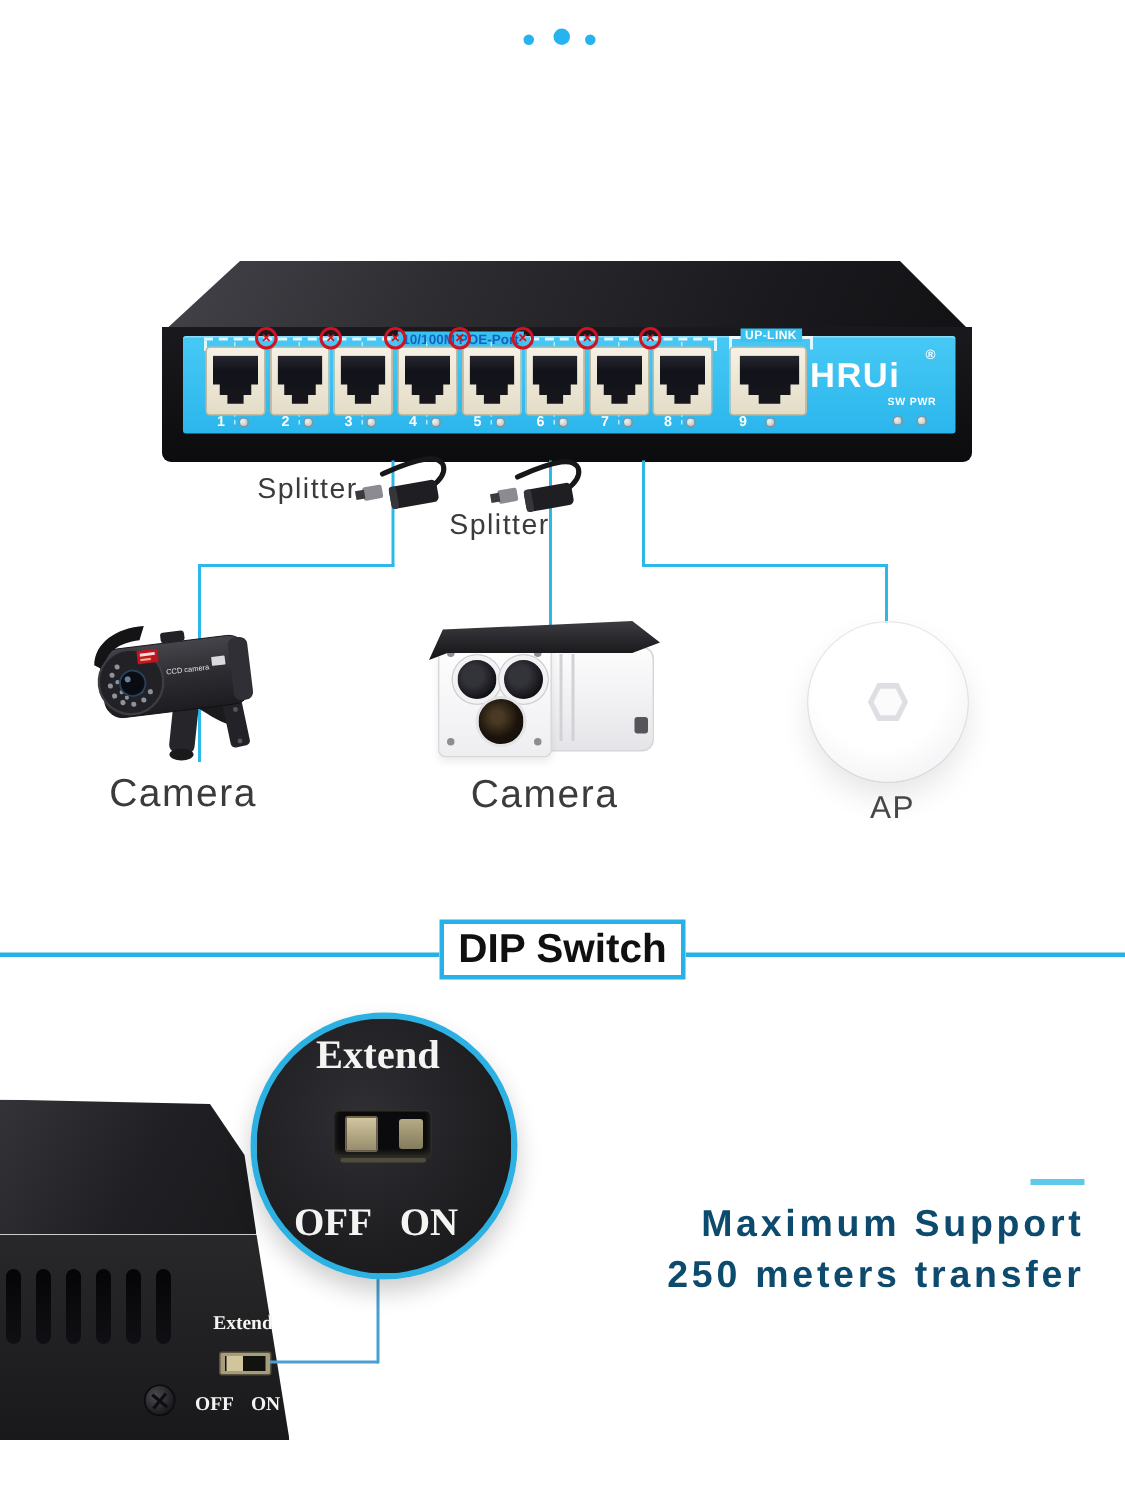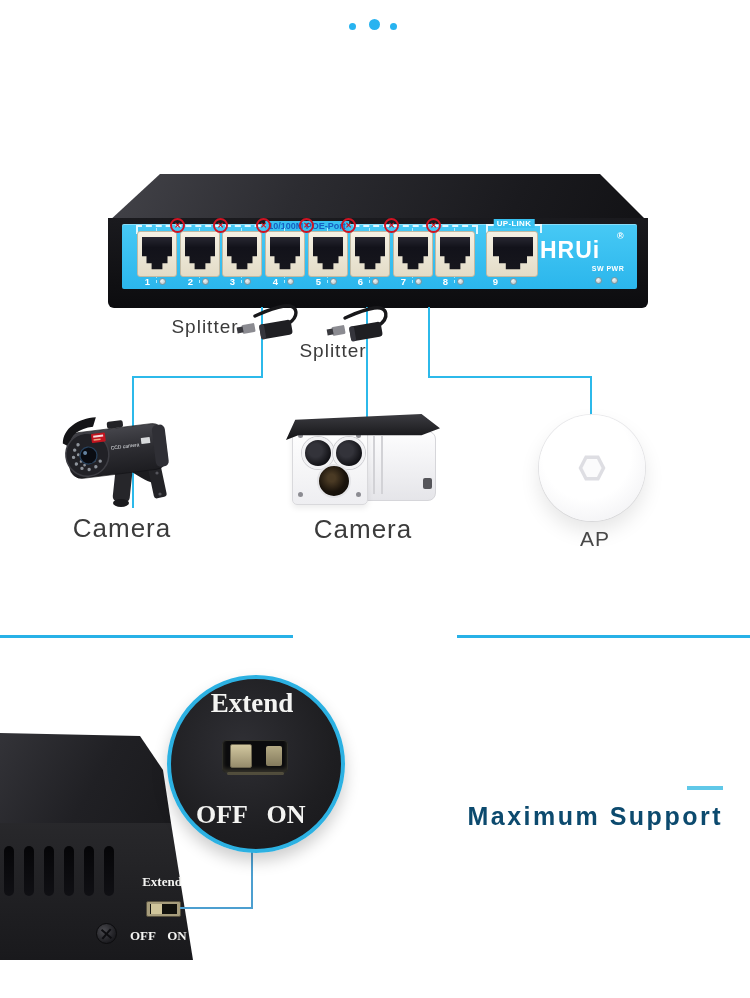--- a/index.html
+++ b/index.html
@@ -335,20 +335,21 @@
   <div class="layer">
     <div class="ap">
       <span class="hexring"></span>
     </div>
     <div class="devlabel" style="left:555px;top:527px;width:80px;font-size:21px;color:#474747;">AP</div>
   </div>
 
   <div class="layer">
     <span class="dipline" style="left:0;width:293px;"></span>
     <span class="dipline" style="left:457px;width:293px;"></span>
+    <div class="dipbox">DIP Switch</div>
   </div>
 
   <div class="layer">
     <div class="dev-top"></div>
     <div class="dev-front"></div>
     <span class="vent" style="left:4px;"></span>
     <span class="vent" style="left:24px;"></span>
     <span class="vent" style="left:44px;"></span>
     <span class="vent" style="left:64px;"></span>
     <span class="vent" style="left:84px;"></span>
@@ -371,15 +372,16 @@
     <span class="mag-knob"></span>
     <span class="mag-end"></span>
     <span class="mag-lip"></span>
     <div class="serif-w abs" style="left:193px;top:800px;width:58px;text-align:center;font-size:26px;">OFF</div>
     <div class="serif-w abs" style="left:258px;top:800px;width:56px;text-align:center;font-size:26px;">ON</div>
   </div>
 
   <div class="layer">
     <span class="maxdash"></span>
     <div class="maxline" style="top:802px;">Maximum Support</div>
+    <div class="maxline" style="top:836px;">250 meters transfer</div>
   </div>
 
 </div>
 
 </body></html>

